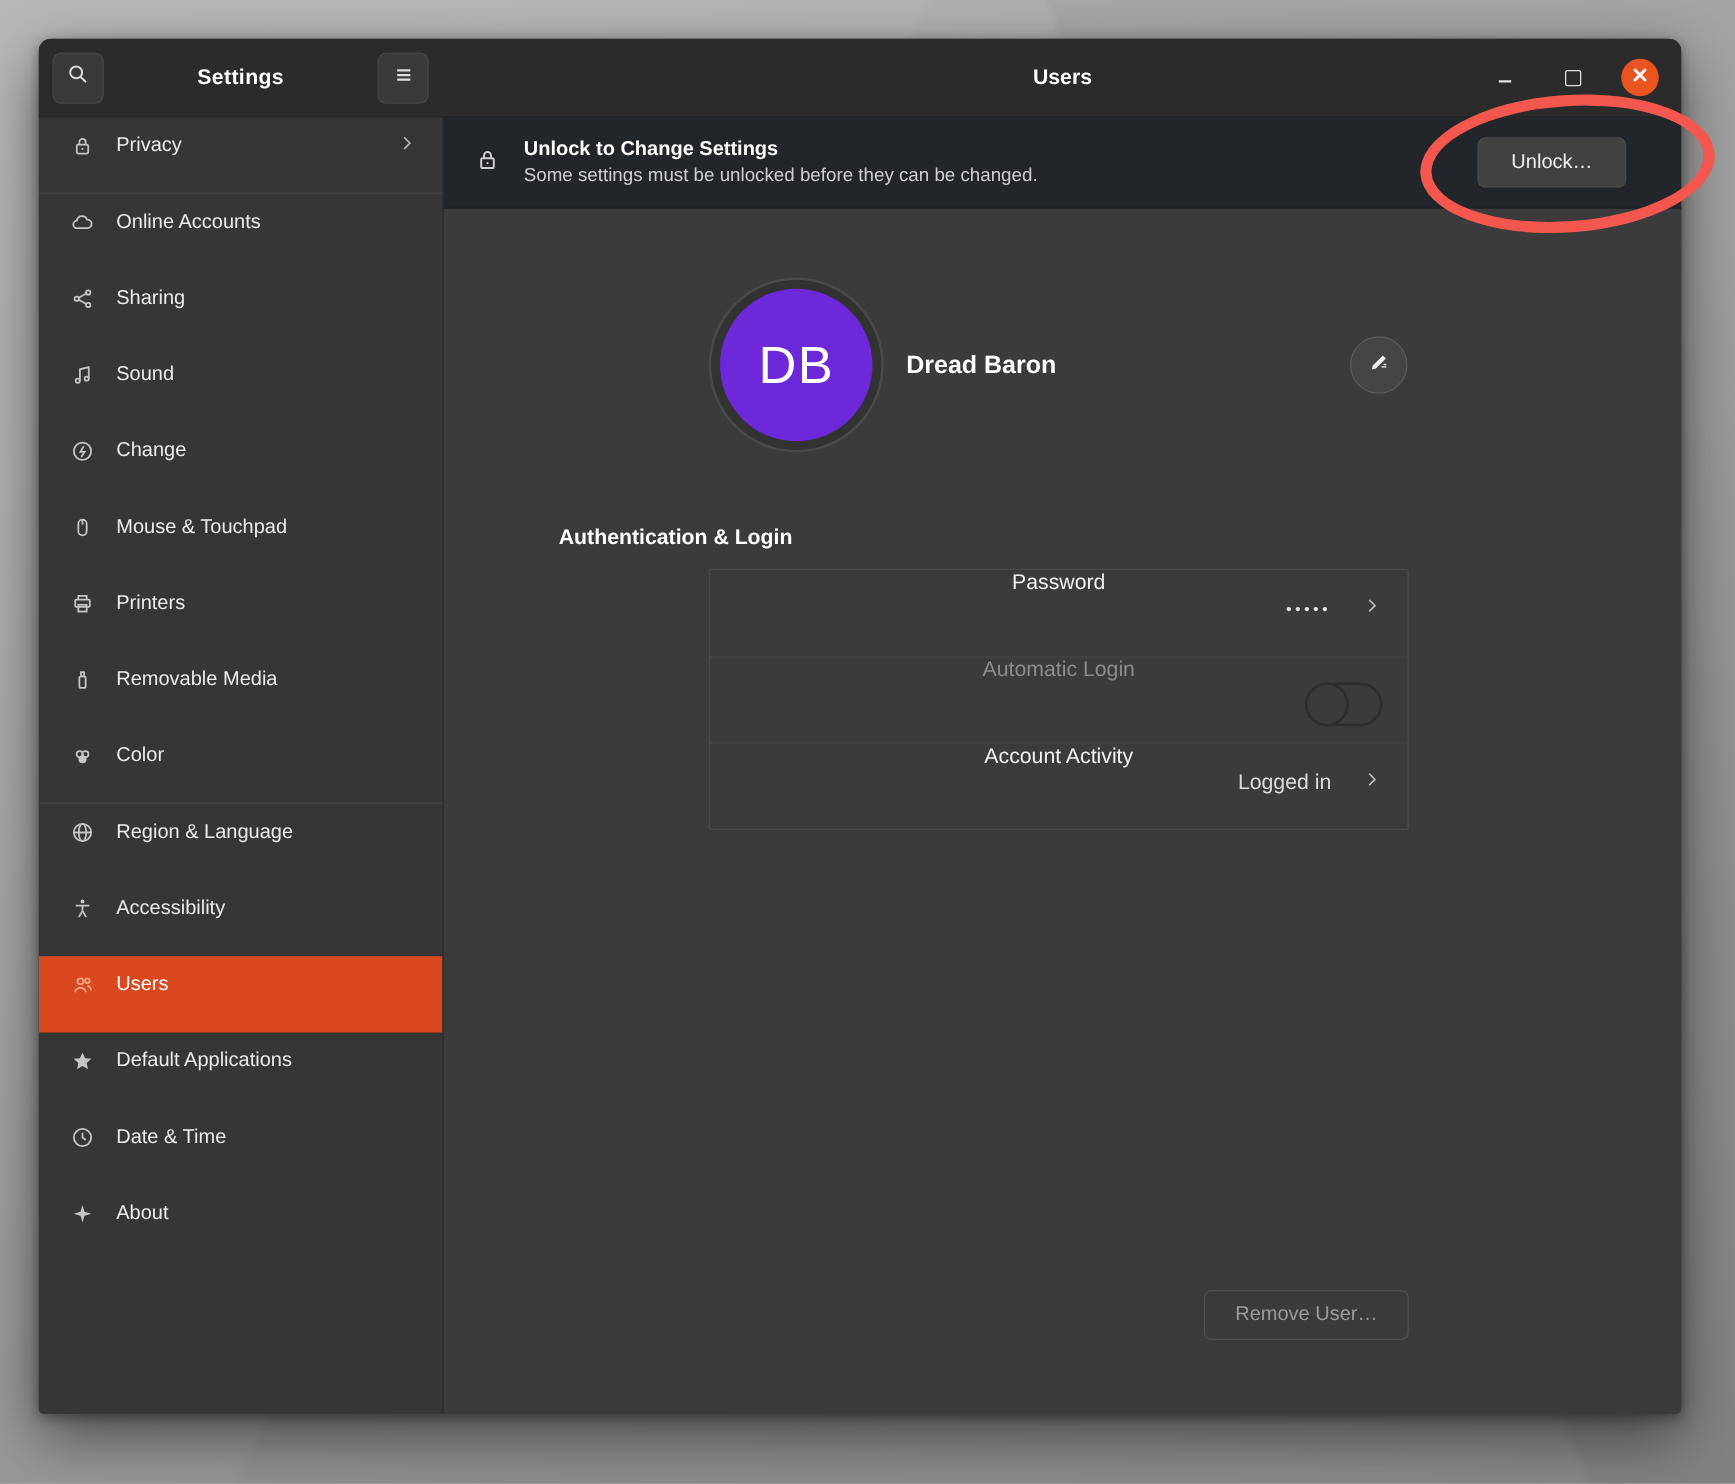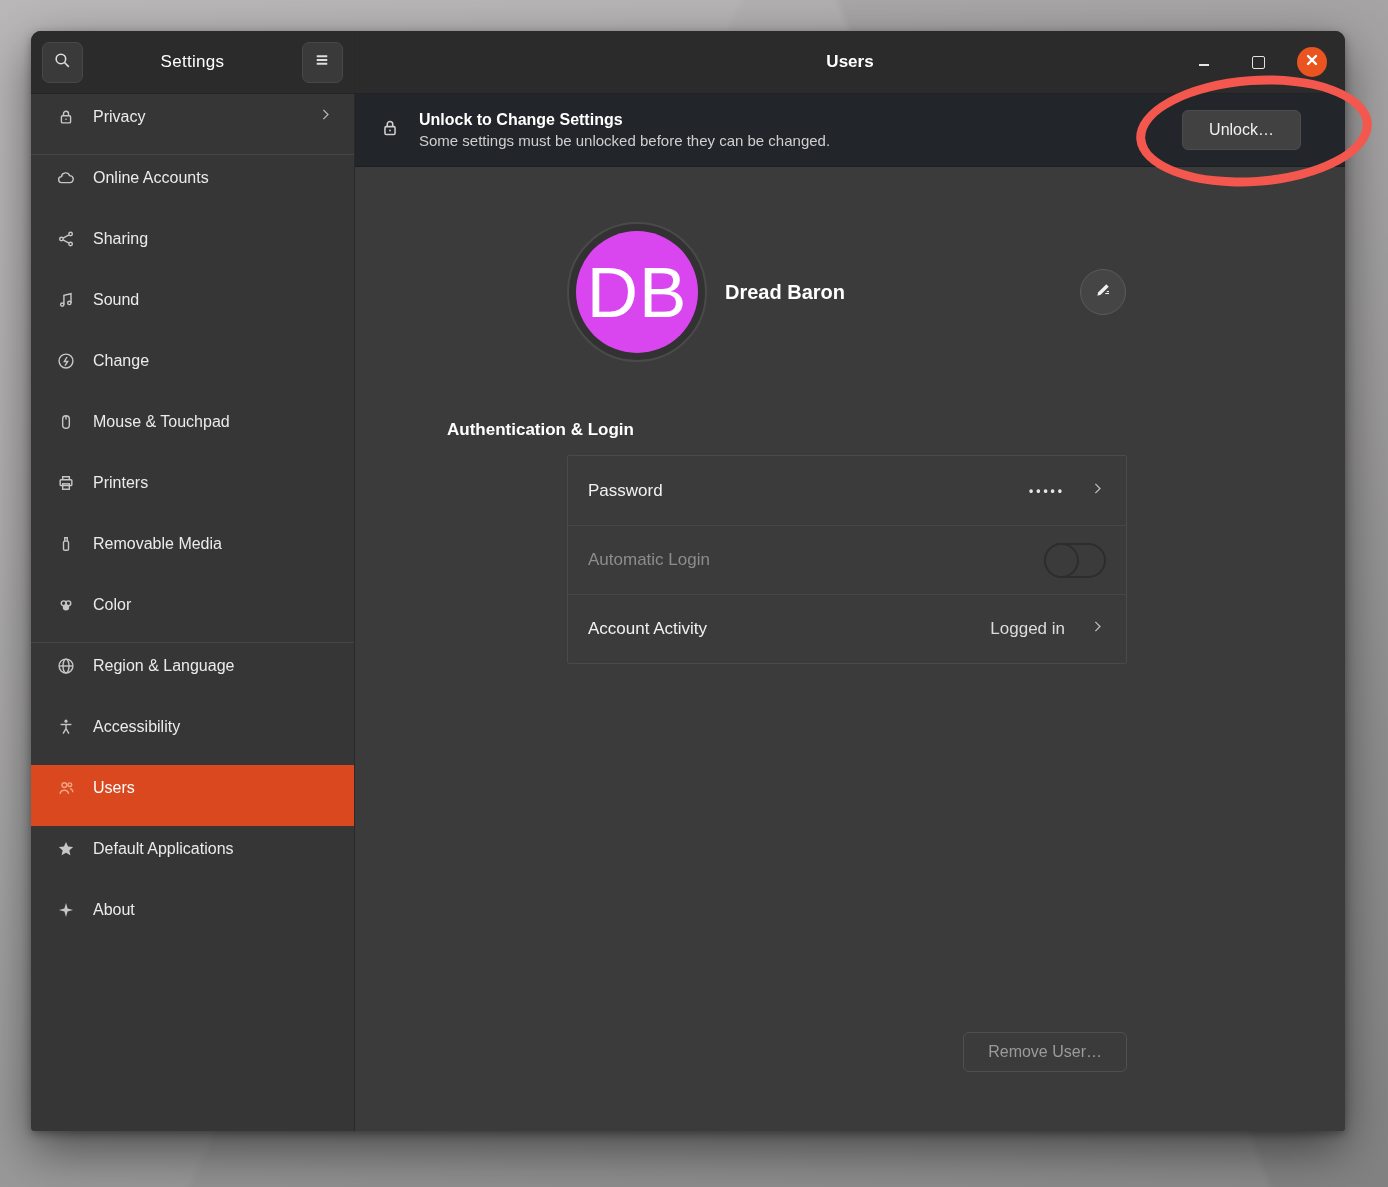--- a/index.html
+++ b/index.html
@@ -28,21 +28,21 @@
   
   .sidebar{ background:#363636; display:flex; flex-direction:column; border-right:1px solid #292929; }
   .sidebar-header{
     height:63px; flex:0 0 63px; background:#2b2b2b; border-bottom:1px solid #242424;
     display:flex; align-items:center; justify-content:space-between; padding:0 11px;
   }
   .hdr-btn{
     width:41px; height:41px; border-radius:7px; background:#3a3a3a; border:1px solid #474747;
     display:flex; align-items:center; justify-content:center; color:#dedede; cursor:pointer;
   }
-  .sidebar-title{ color:#ffffff; font-weight:normal; font-size:17px; letter-spacing:.3px; }
+  .sidebar-title{ color:#ffffff; font-weight:bold; font-size:17px; letter-spacing:.3px; }
 
   .sidebar-list{ flex:1; overflow:hidden; }
   .side-item{
     height:61px; display:flex; align-items:center; padding:0 20px 15px 24px;
     color:#ebebeb; font-size:16px; cursor:pointer;
   }
   .side-item .icon{ width:21px; height:21px; margin-right:17px; color:#c6c6c6; flex:0 0 21px; display:flex; align-items:center; justify-content:center; }
   .side-item .chev{ margin-left:auto; color:#b5b5b5; }
   .side-item.divider{ border-bottom:1px solid #454545; }
   .side-item.selected{ background:#d9481e; color:#ffffff; }
@@ -75,34 +75,34 @@
   }
 
   .content{ flex:1; position:relative; background:#3b3b3b; }
 
   .profile-row{ display:flex; align-items:center; margin:55px 219px 0 212px; }
   .avatar-ring{
     width:140px; height:140px; border-radius:50%; background:#323232;
     border:2px solid #4a4a4a; display:flex; align-items:center; justify-content:center; flex:0 0 140px;
   }
   .avatar{
-    width:122px; height:122px; border-radius:50%; background:#d946ef;
+    width:122px; height:122px; border-radius:50%; background:#6d28d9;
     display:flex; align-items:center; justify-content:center;
-    color:#ffffff; font-size:71px; font-weight:normal; letter-spacing:1px;
+    color:#ffffff; font-size:42px; font-weight:normal; letter-spacing:1px;
   }
   .user-name{ margin-left:18px; color:#ffffff; font-weight:bold; font-size:20px; }
   .edit-btn{
     margin-left:auto; width:46px; height:46px; border-radius:50%;
     background:#454545; border:1px solid #5b5b5b; color:#f0f0f0;
     display:flex; align-items:center; justify-content:center; cursor:pointer;
   }
 
   .auth-heading{ margin:58px 0 15px 92px; color:#ffffff; font-weight:bold; font-size:17px; }
   .auth-group{ margin-left:212px; width:560px; border:1px solid #4a4a4a; border-radius:2px; }
-  .auth-row{ height:69px; display:flex; align-items:center; padding:0 20px; font-size:17px; color:#f1f1f1; }
+  .auth-row{ height:69px; display:flex; align-items:center; padding:0 20px; font-size:17px; color:#f1f1f1;flex-direction:column; }
   .auth-row + .auth-row{ border-top:1px solid #464646; }
   .auth-row .right{ margin-left:auto; display:flex; align-items:center; gap:24px; }
   .auth-row .value{ color:#dcdcdc; font-size:17px; }
   .auth-row .value.dots{ font-size:12px; letter-spacing:3px; font-weight:bold; color:#e6e6e6; }
   .auth-row .row-chev{ color:#bdbdbd; }
   .auth-row.dim{ color:#8c8c8c; }
   .toggle{ width:62px; height:35px; border:2px solid #2d2d2d; border-radius:18px; position:relative; background:transparent; }
   .toggle .knob{ position:absolute; left:-2px; top:-2px; width:35px; height:35px; border-radius:50%; border:2px solid #2d2d2d; background:#3b3b3b; }
 
   .remove-btn{
@@ -267,20 +267,29 @@
           </span>
           <span>Users</span>
         </div>
         <div class="side-item">
           <span class="icon">
             <svg width="20" height="20" viewBox="0 0 24 24" fill="currentColor">
               <path d="M12 3.5 l2.5 5.6 6 .6 -4.5 4 1.3 5.9 -5.3-3.1 -5.3 3.1 1.3-5.9 -4.5-4 6-.6 z"></path>
             </svg>
           </span>
           <span>Default Applications</span>
+        </div>
+        <div class="side-item">
+          <span class="icon">
+            <svg width="20" height="20" viewBox="0 0 24 24" fill="none" stroke="currentColor" stroke-width="1.7">
+              <circle cx="12" cy="12" r="8.3"></circle>
+              <path d="M12 7.5 V12 l3.2 2.4"></path>
+            </svg>
+          </span>
+          <span>Date &amp; Time</span>
         </div>
         <div class="side-item">
           <span class="icon">
             <svg width="20" height="20" viewBox="0 0 24 24" fill="currentColor">
               <path d="M12 3.5 L13.9 10.1 L20.5 12 L13.9 13.9 L12 20.5 L10.1 13.9 L3.5 12 L10.1 10.1 Z"></path>
             </svg>
           </span>
           <span>About</span>
         </div>
       </div>

